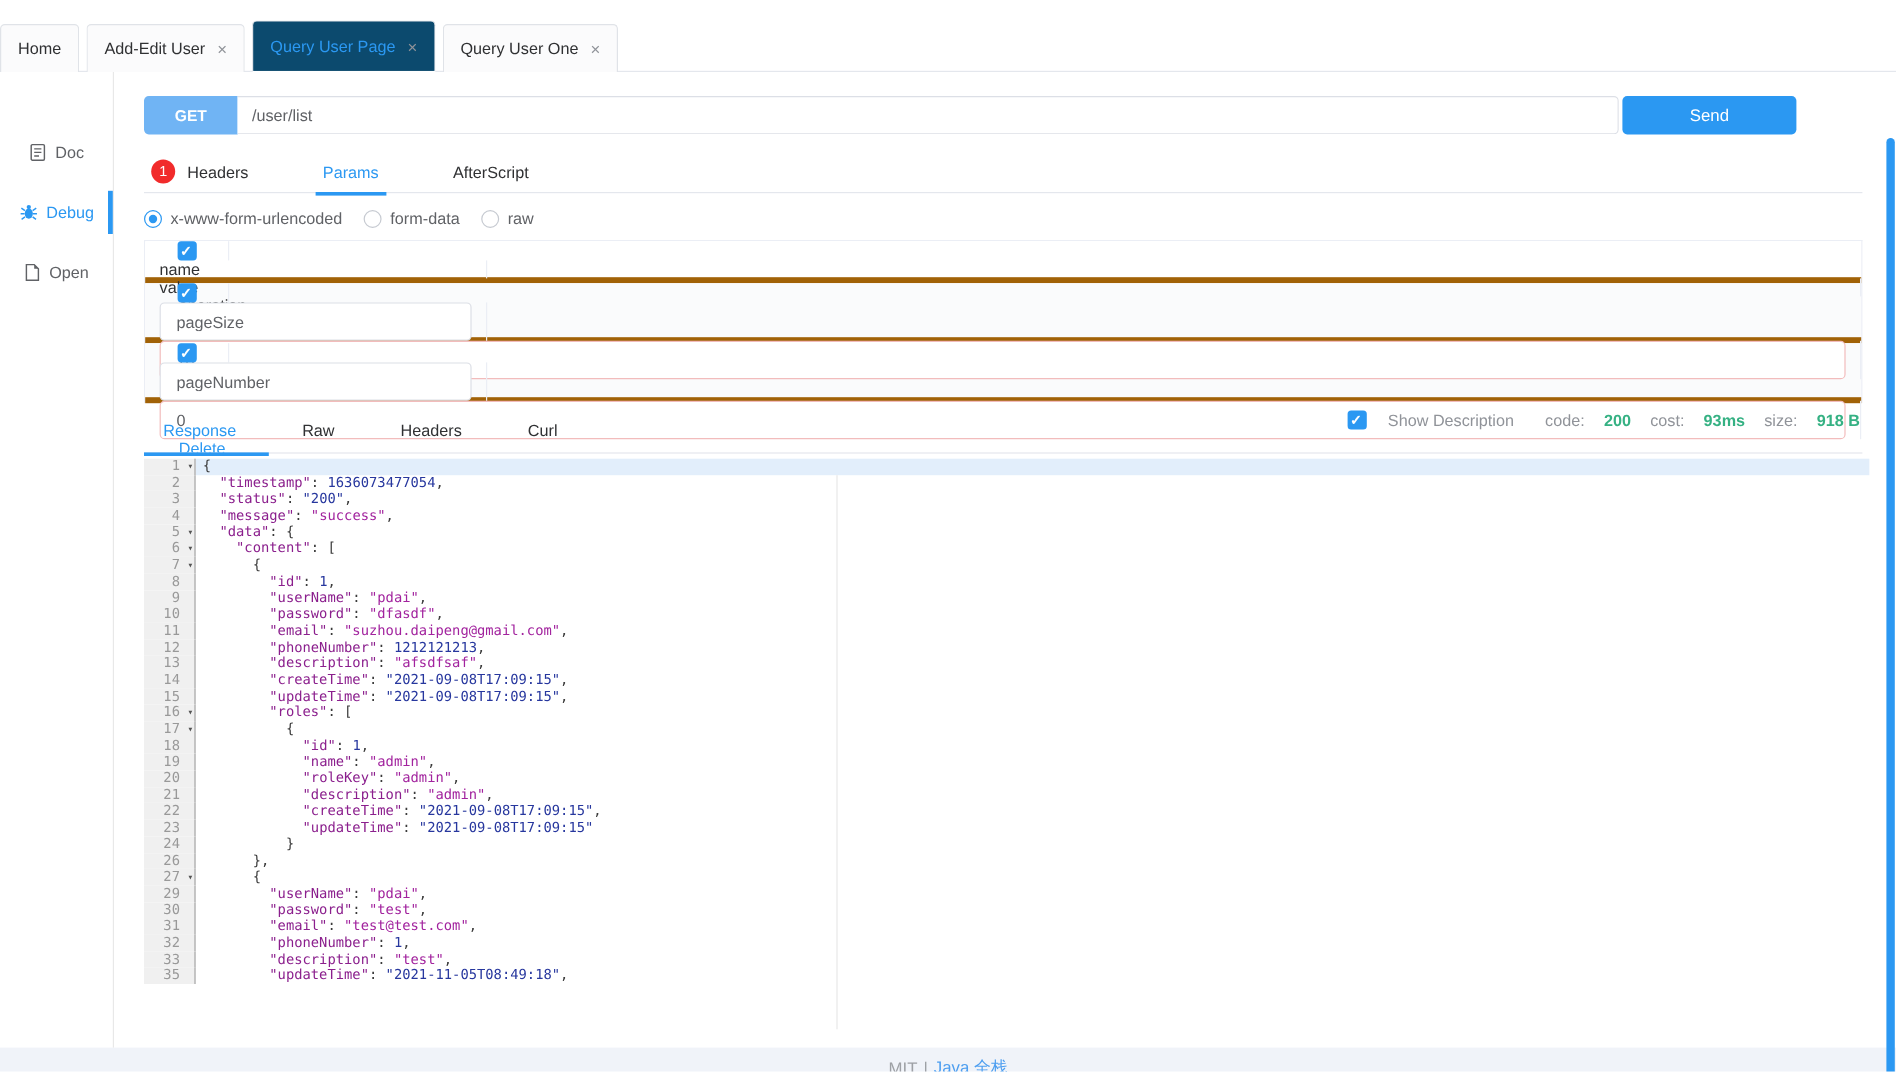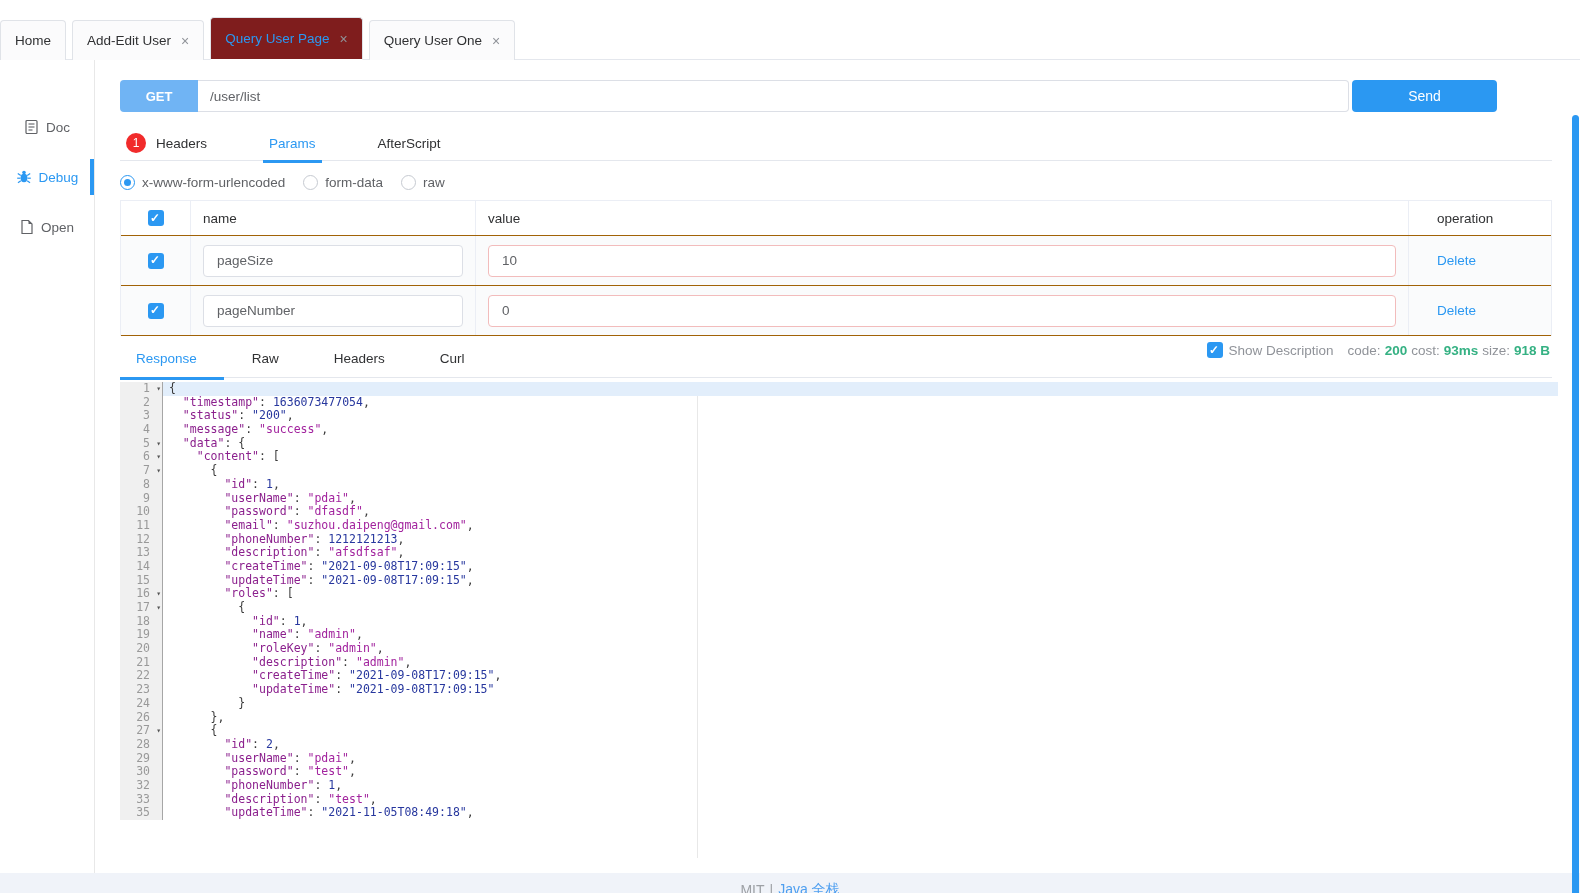--- a/index.html
+++ b/index.html
@@ -1,21 +1,21 @@
 <!DOCTYPE html>
 <html><head>
 <meta charset="utf-8">
 <style>
   * { margin:0; padding:0; box-sizing:border-box; }
   html,body { width:1580px; height:893px; background:#fff; font-family:"Liberation Sans", sans-serif; overflow:hidden; }
 
   
   .tabbar { height:60px; display:flex; align-items:flex-end; border-bottom:1px solid #e4e7ed; background:#fff; position:relative; }
   .wtab { height:40px; display:flex; align-items:center; padding:0 14px; border:1px solid #e0e3e8; border-bottom:none; border-radius:4px 4px 0 0; margin-right:6px; background:#fbfbfc; font-size:13.5px; color:#303133; cursor:pointer; position:relative; top:1px; }
-  .wtab.active { background:#7f1d1d; color:#2b98f2; height:43px; border-bottom:1px solid #fff; }
+  .wtab.active { background:#0c4a6e; color:#2b98f2; height:43px; border-bottom:1px solid #fff; }
   .wtab .close { margin-left:10px; color:#909399; font-size:14px; line-height:1; }
   .wtab.active .close { color:#909399; }
 
   
   .layout { display:flex; height:813px; }
   .sidebar { width:95px; border-right:1px solid #e8e8e8; padding-top:42px; flex:none; }
   .side-item { height:50px; display:flex; align-items:center; justify-content:center; gap:7px; font-size:13.5px; color:#606266; cursor:pointer; position:relative; }
   .side-item.active { color:#2b98f2; }
   .side-item.active::after { content:""; position:absolute; right:0; top:7px; width:4px; height:36px; background:#2b98f2; }
   .side-item svg { display:block; }
@@ -38,42 +38,42 @@
 
   
   .radio-row { margin-top:14px; display:flex; align-items:center; font-size:13.5px; color:#606266; }
   .radio { width:15px; height:15px; border:1px solid #c6cad1; border-radius:50%; margin-right:7px; position:relative; cursor:pointer; background:#fff; }
   .radio.checked { border-color:#2b98f2; }
   .radio.checked::after { content:""; position:absolute; left:3px; top:3px; width:7px; height:7px; border-radius:50%; background:#2b98f2; }
   .radio-opt { display:flex; align-items:center; margin-right:18px; }
 
   
   .ptable { margin-top:10px; width:1432px; border:1px solid #ebeef5; border-bottom:none; font-size:13.5px; color:#303133; }
-  .prow { display:flex; border-bottom:1px solid #a16207; background:#fff; }
+  .prow { display:flex; border-bottom:5px solid #a16207; background:#fff;flex-direction:column; }
   .prow.data { background:#fafbfc; }
   .pcell { padding:0 12px; display:flex; align-items:center; border-right:1px solid #ebeef5; }
   .pcell:last-child { border-right:none;text-align:center; }
   .c-check { width:70px; justify-content:center; }
   .c-name { width:285px; }
   .c-value { flex:1; }
   .c-op { width:142px; padding-left:28px; }
   .prow.head { height:35px; }
   .prow.data { height:50px; }
   .checkbox { width:16px; height:16px; border-radius:3px; background:#2b98f2; position:relative; cursor:pointer; flex:none; }
   .checkbox::after { content:"✓"; position:absolute; left:2.5px; top:0.5px; color:#fff; font-size:12px; font-weight:bold; }
   .cell-input { height:32px; width:100%; border:1px solid #dcdfe6; border-radius:4px; padding:0 13px; font-size:13.5px; color:#606266; outline:none; background:#fff; }
   .cell-input.warn { border-color:#f2bcbc; }
   .link { color:#2b98f2; cursor:pointer; font-size:13.5px; }
 
   
   .rtabs { margin-top:5px; height:37px; display:flex; align-items:center; border-bottom:1px solid #e4e7ed; position:relative; }
   .rtab { font-size:13.5px; color:#303133; padding:0 27px 14px 16px; margin-right:12px; cursor:pointer; position:relative; top:6px; }
   .rtab.active { color:#2b98f2; }
   .rtab.active::after { content:""; position:absolute; left:0; right:0; bottom:0; height:3px; background:#2b98f2; }
-  .rstats { position:absolute; right:2px; top:1px; display:flex; align-items:center; gap:4px; font-size:13.5px; color:#909399; }
+  .rstats { position:absolute; right:2px; top:1px; display:flex; align-items:center; gap:16px; font-size:13.5px; color:#909399; }
   .rstats .checkbox { margin-right:2px; }
   .stat-label { color:#909399; }
   .stat-value { color:#35b183; font-weight:bold; }
   .show-desc-label { color:#909399; margin-right:10px; }
 
   
   .jviewer { margin-top:4px; width:1438px; height:476px; overflow:hidden; position:relative; font-family:"DejaVu Sans Mono", monospace; font-size:11.5px; background:#fff; }
   .jdivider { position:absolute; left:577px; top:14px; bottom:0; width:0; border-left:1px solid #e8e8e8; }
   .jline { display:flex; height:13.7px; line-height:13.7px; white-space:pre; }
   .jgutter { width:43px; flex:none; background:#f0f0f0; border-right:1px solid #a6a6a6; color:#999; text-align:right; padding-right:12px; position:relative; user-select:none; }
@@ -264,23 +264,23 @@
           <div class="jline"><span class="jgutter">17<span class="jarrow">▾</span></span><span class="jcode"><span class="tk-p">          </span><span class="tk-p">{</span></span></div>
           <div class="jline"><span class="jgutter">18</span><span class="jcode"><span class="tk-p">            </span><span class="tk-k">"id"</span><span class="tk-p">: </span><span class="tk-n">1</span><span class="tk-p">,</span></span></div>
           <div class="jline"><span class="jgutter">19</span><span class="jcode"><span class="tk-p">            </span><span class="tk-k">"name"</span><span class="tk-p">: </span><span class="tk-s">"admin"</span><span class="tk-p">,</span></span></div>
           <div class="jline"><span class="jgutter">20</span><span class="jcode"><span class="tk-p">            </span><span class="tk-k">"roleKey"</span><span class="tk-p">: </span><span class="tk-s">"admin"</span><span class="tk-p">,</span></span></div>
           <div class="jline"><span class="jgutter">21</span><span class="jcode"><span class="tk-p">            </span><span class="tk-k">"description"</span><span class="tk-p">: </span><span class="tk-s">"admin"</span><span class="tk-p">,</span></span></div>
           <div class="jline"><span class="jgutter">22</span><span class="jcode"><span class="tk-p">            </span><span class="tk-k">"createTime"</span><span class="tk-p">: </span><span class="tk-n">"2021-09-08T17:09:15"</span><span class="tk-p">,</span></span></div>
           <div class="jline"><span class="jgutter">23</span><span class="jcode"><span class="tk-p">            </span><span class="tk-k">"updateTime"</span><span class="tk-p">: </span><span class="tk-n">"2021-09-08T17:09:15"</span></span></div>
           <div class="jline"><span class="jgutter">24</span><span class="jcode"><span class="tk-p">          }</span></span></div>
           <div class="jline"><span class="jgutter">26</span><span class="jcode"><span class="tk-p">      },</span></span></div>
           <div class="jline"><span class="jgutter">27<span class="jarrow">▾</span></span><span class="jcode"><span class="tk-p">      </span><span class="tk-p">{</span></span></div>
-          <div class="jline"><span class="jgutter">28</span><span class="jcode"><span class="tk-p">        </span><span class="tk-k">"id"</span><span class="tk-p">: </span><span class="tk-n">2</span><span class="tk-p">,</span></span></div>
           <div class="jline"><span class="jgutter">29</span><span class="jcode"><span class="tk-p">        </span><span class="tk-k">"userName"</span><span class="tk-p">: </span><span class="tk-s">"pdai"</span><span class="tk-p">,</span></span></div>
           <div class="jline"><span class="jgutter">30</span><span class="jcode"><span class="tk-p">        </span><span class="tk-k">"password"</span><span class="tk-p">: </span><span class="tk-s">"test"</span><span class="tk-p">,</span></span></div>
+          <div class="jline"><span class="jgutter">31</span><span class="jcode"><span class="tk-p">        </span><span class="tk-k">"email"</span><span class="tk-p">: </span><span class="tk-s">"test@test.com"</span><span class="tk-p">,</span></span></div>
           <div class="jline"><span class="jgutter">32</span><span class="jcode"><span class="tk-p">        </span><span class="tk-k">"phoneNumber"</span><span class="tk-p">: </span><span class="tk-n">1</span><span class="tk-p">,</span></span></div>
           <div class="jline"><span class="jgutter">33</span><span class="jcode"><span class="tk-p">        </span><span class="tk-k">"description"</span><span class="tk-p">: </span><span class="tk-s">"test"</span><span class="tk-p">,</span></span></div>
           <div class="jline"><span class="jgutter">35</span><span class="jcode"><span class="tk-p">        </span><span class="tk-k">"updateTime"</span><span class="tk-p">: </span><span class="tk-n">"2021-11-05T08:49:18"</span><span class="tk-p">,</span></span></div>
         </div>
     </div>
     <div class="vscroll"></div>
   </div>
 </div>
 
 <div class="footer">

